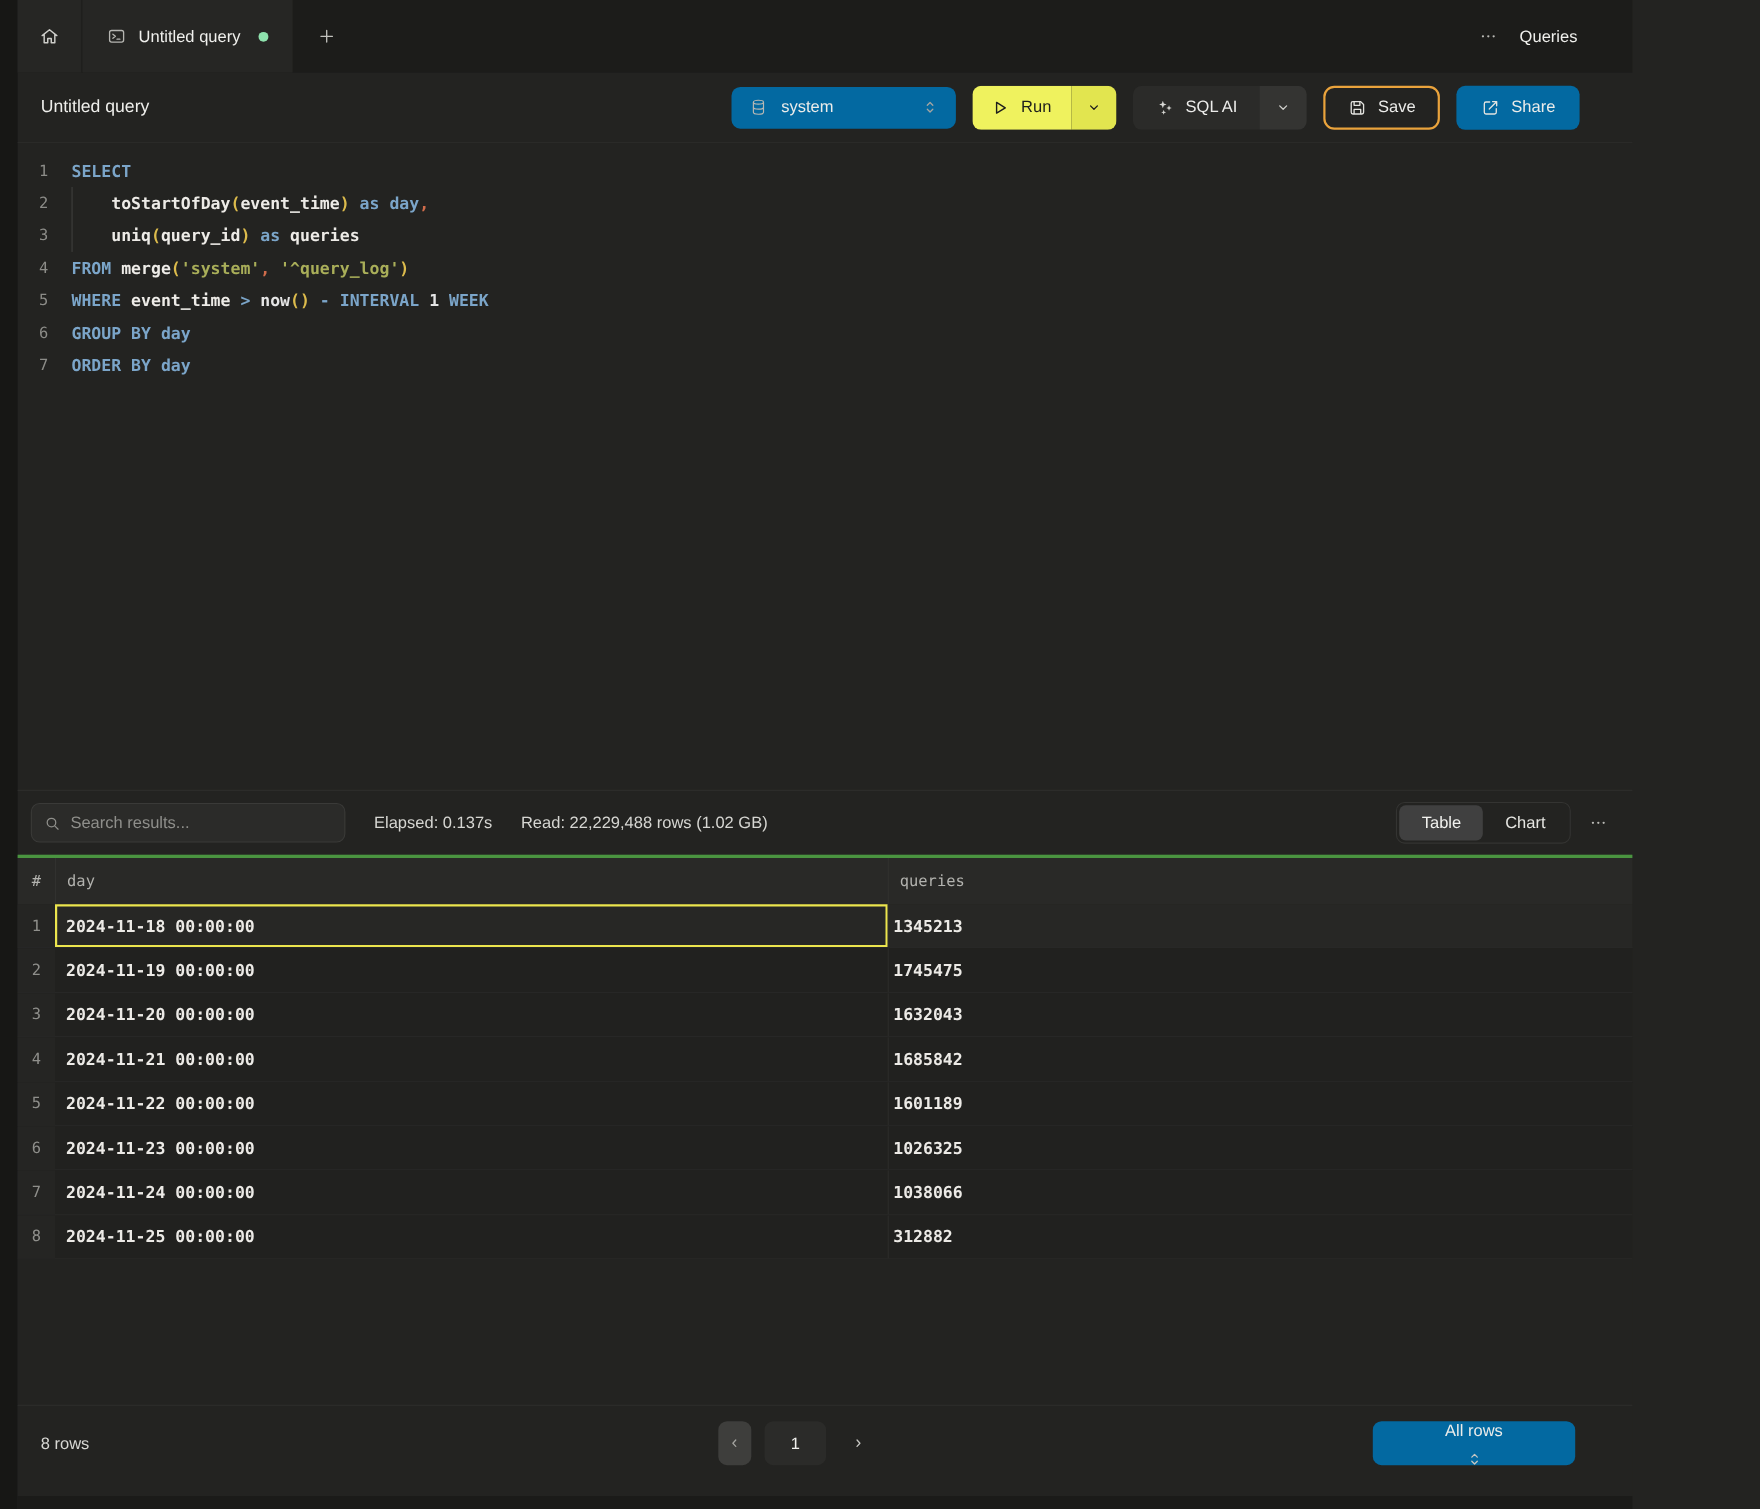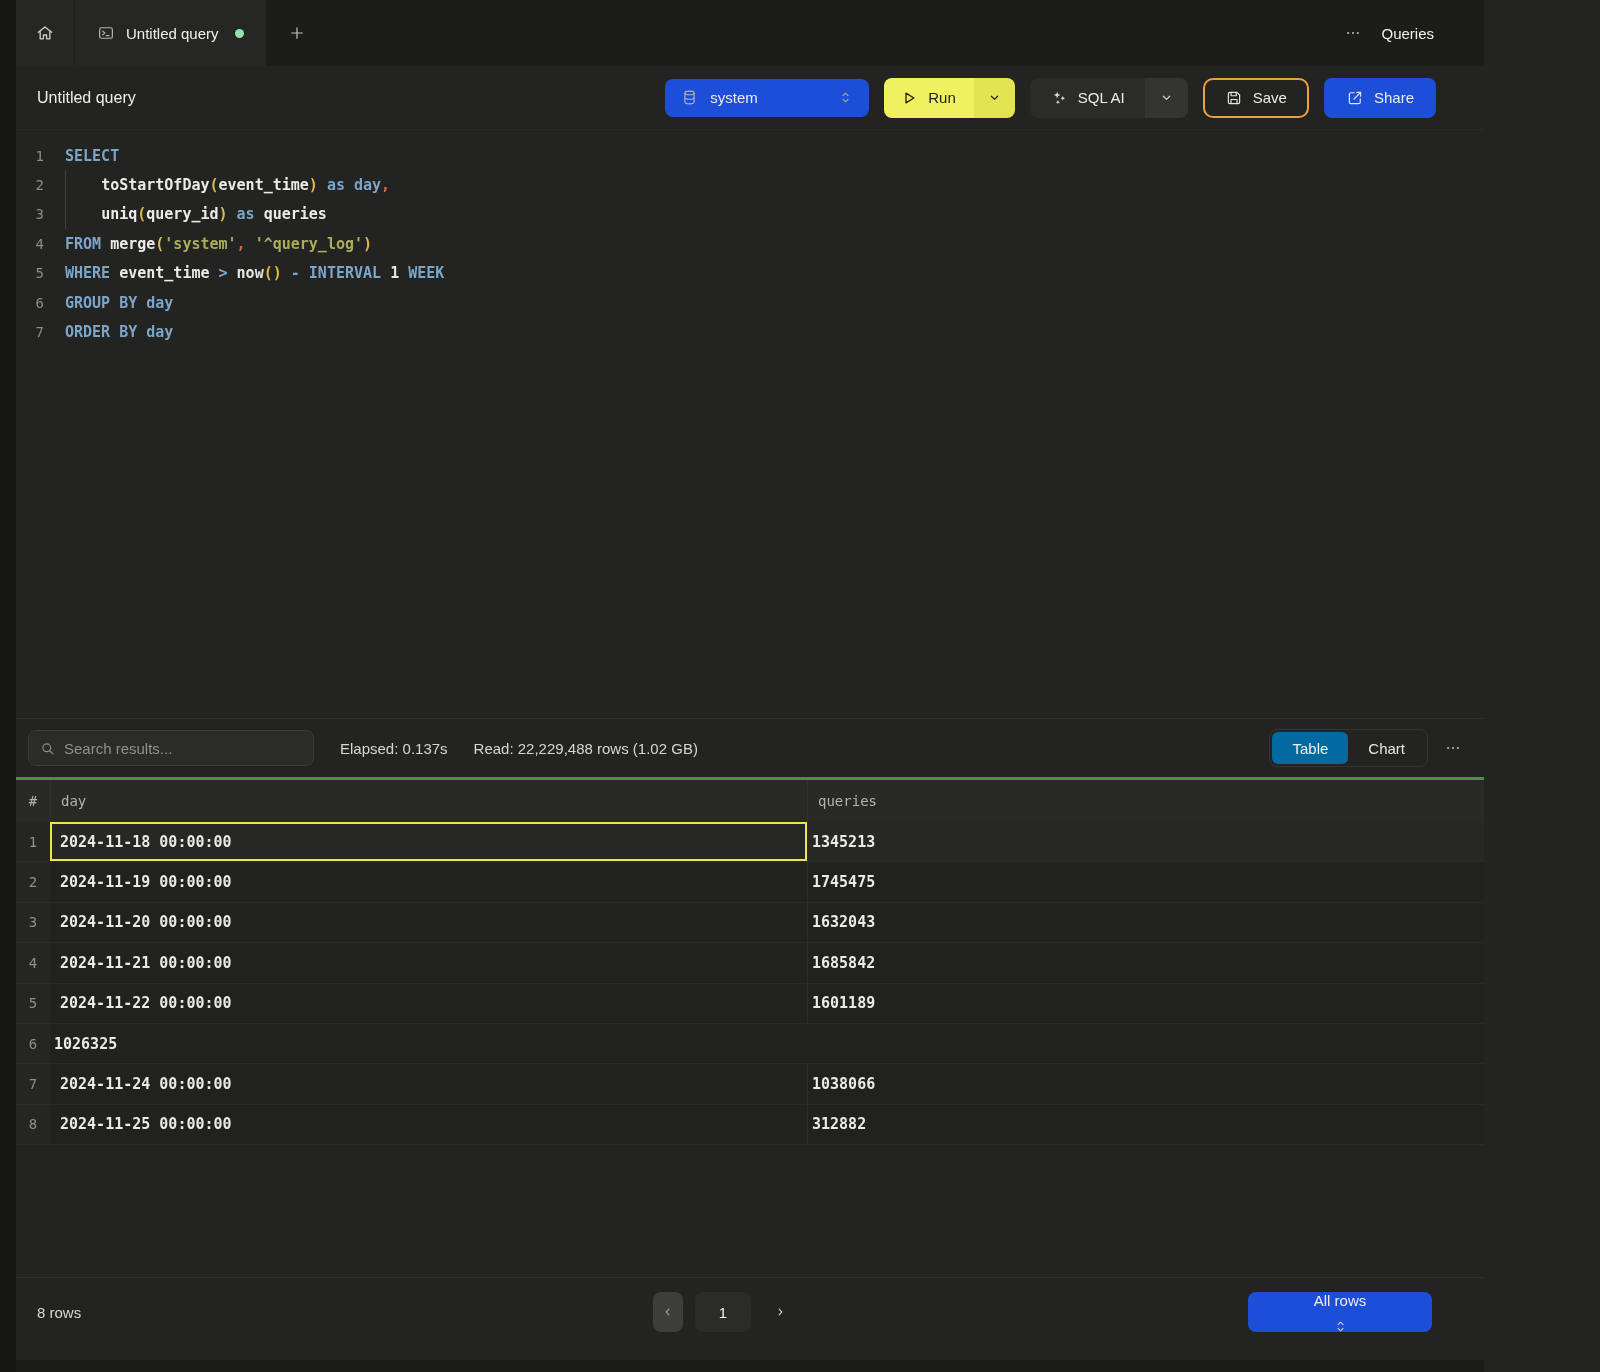--- a/index.html
+++ b/index.html
@@ -20,21 +20,21 @@
   .dot { width:9px; height:9px; border-radius:50%; background:var(--tab-dot-green); margin-left:5px; }
   .plus-btn { width:62px; height:66px; display:flex; align-items:center; justify-content:center; color:#c2c2be; }
   .spacer { flex:1; }
   .icon-btn { display:flex; align-items:center; justify-content:center; width:26px; height:26px; color:#b9b9b5; }
   .queries-link { color:#f0f0ed; font-size:15px; margin-left:15px; }
 
   
   .toolbar { height:64px; display:flex; align-items:center; padding:0 48px 0 21px; border-bottom:1px solid #2a2a28; flex:none; }
   .page-title { font-size:16px; color:#efefec; }
   .actions { margin-left:auto; display:flex; align-items:center; gap:15px; }
-  .btn { display:inline-flex; align-items:center; gap:10px; background:#1d4ed8; border-radius:8px; color:#ececea; font-size:15px; height:40px; padding:0 16px; }
+  .btn { display:inline-flex; align-items:center; gap:10px; background:#0369a1; border-radius:8px; color:#ececea; font-size:15px; height:40px; padding:0 16px; }
   .btn .ic { color:#b8b8b4; }
   .db-select { width:204px; height:38px; gap:12px; }
   .db-select .updown { margin-left:auto; color:#a5a5a1; }
   .split { display:flex; height:40px; border-radius:8px; overflow:hidden; }
   .run-main { display:flex; align-items:center; gap:10px; background:var(--accent-yellow); color:#1e1e1c; font-size:15px; font-weight:500; padding:0 18px 0 16px; }
   .run-caret { display:flex; align-items:center; justify-content:center; width:41px; background:#e2e54f; color:#1e1e1c; }
   .ai-main { display:flex; align-items:center; gap:10px; background:#2b2b29; color:#ececea; font-size:15px; padding:0 20px; }
   .ai-main .ic { color:#d8d8d4; }
   .ai-caret { display:flex; align-items:center; justify-content:center; width:43px; background:#343432; color:#cfcfcb; }
   .save { background:#232321; border:2px solid var(--save-border); border-radius:10px; padding:0 20px; }
@@ -53,21 +53,21 @@
   .tok-or { color:#e5e5e5; } .tok-rd { color:#d06c4b; }
 
   
   .results-bar { height:59px; border-top:1px solid #2e2e2c; display:flex; align-items:center; padding:0 18px 0 12px; flex:none; }
   .search-box { width:286px; height:36px; background:#2b2b29; border:1px solid #3a3a38; border-radius:8px; display:flex; align-items:center; padding:0 10px; gap:8px; color:#8f8f8b; flex:none; }
   .search-box input { flex:1; background:transparent; border:none; outline:none; color:#e8e8e5; font-size:15px; font-family:inherit; min-width:0; }
   .search-box input::placeholder { color:#8f8f8b; }
   .stat { color:#d6d6d2; font-size:15px; margin-left:26px; }
   .seg { margin-left:auto; display:flex; padding:2px; border:1px solid #343432; background:#232321; border-radius:8px; }
   .seg-btn { height:32px; padding:0 20px; font-size:15px; color:#e6e6e2; border-radius:6px; display:flex; align-items:center; }
-  .seg-btn.active { background:#0369a1; color:#f2f2ef; }
+  .seg-btn.active { background:#404040; color:#f2f2ef; }
   .results-bar .icon-btn { margin-left:12px; }
   .green-line { height:3px; background:var(--result-green); flex:none; }
 
   
   .thead { display:flex; height:42px; background:#292927; align-items:stretch; font:400 14px "DejaVu Sans Mono",monospace; color:#b3b3af; flex:none; }
   .th { display:flex; align-items:center; }
   .th-n { width:34px; justify-content:center; flex:none; }
   .th-day { width:758px; padding:0 10px; border-left:1px solid #31312f; border-right:1px solid #31312f; flex:none; }
   .th-q { flex:1; padding:0 10px; }
   .trow { display:flex; height:40.4px; background:#21211f; border-bottom:1px solid #2a2a28; font:700 15px "DejaVu Sans Mono",monospace; color:#eceae6; }
@@ -298,20 +298,21 @@
           <div class="td-day">2024-11-21 00:00:00</div>
           <div class="td-q">1685842</div>
         </div>
         <div class="trow">
           <div class="td-n">5</div>
           <div class="td-day">2024-11-22 00:00:00</div>
           <div class="td-q">1601189</div>
         </div>
         <div class="trow">
           <div class="td-n">6</div>
+          <div class="td-day">2024-11-23 00:00:00</div>
           <div class="td-q">1026325</div>
         </div>
         <div class="trow">
           <div class="td-n">7</div>
           <div class="td-day">2024-11-24 00:00:00</div>
           <div class="td-q">1038066</div>
         </div>
         <div class="trow">
           <div class="td-n">8</div>
           <div class="td-day">2024-11-25 00:00:00</div>

